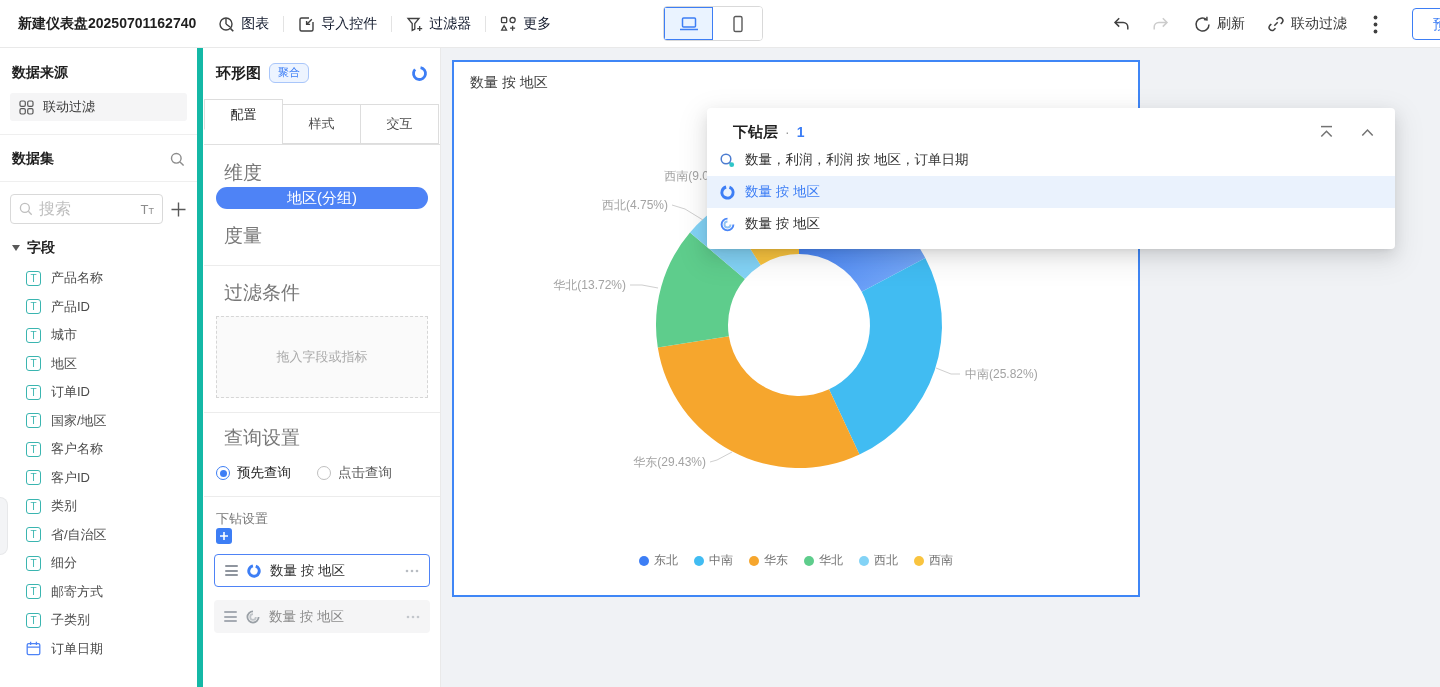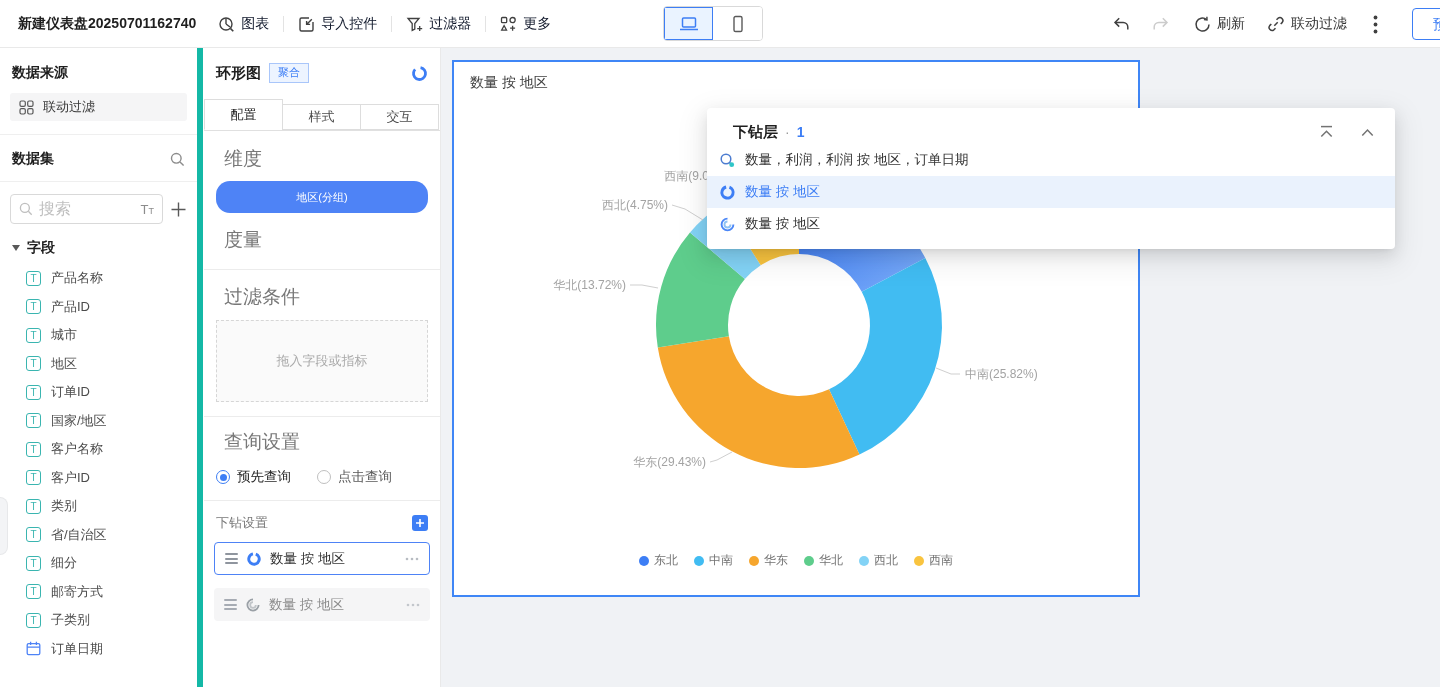--- a/index.html
+++ b/index.html
@@ -48,40 +48,40 @@
     font-size:10px; line-height:13px; text-align:center; flex:0 0 auto; }
   .collapse-handle { position:absolute; left:0; top:497px; width:8px; height:58px; background:#f3f4f6;
     border:1px solid #e7e8ea; border-left:none; border-radius:0 9px 9px 0; z-index:6; cursor:pointer; }
 
   
   .config { position:absolute; left:204px; top:48px; width:237px; height:639px; background:#fff;
     border-right:1px solid #e9e9e9; z-index:5; }
   .cfg-head { margin:15px 12px 16px; display:flex; align-items:center; gap:8px;justify-content:space-between; }
   .cfg-title { font-size:15px; font-weight:bold; color:#1f1f1f; }
   .badge { font-size:11px; color:#3d7ef5; background:#edf4ff; border:1px solid #a9c6fa;
-    border-radius:0; padding:1px 8px 2px; }
+    border-radius:6px; padding:1px 8px 2px; }
   .cfg-head .sp { flex:1; }
   .tabs { margin-top:13px; display:flex; border-bottom:1px solid #e0e0e0; padding:0 1px; }
   .tab { flex:1; display:flex; align-items:center; justify-content:center; font-size:13px; color:#4b4b4b;
-    border:1px solid #ddd; background:#fff; height:26px; margin-top:5px; margin-left:-1px; cursor:pointer; }
+    border:1px solid #ddd; background:#fff; height:40px; margin-top:5px; margin-left:-1px; cursor:pointer; }
   .tab.active { height:31px; margin-top:0; margin-bottom:-1px; border-bottom:1px solid #fff; color:#1f1f1f; }
   .cfg-label { margin:15px 20px 0; font-size:19px; color:#787878; }
-  .pill { margin:9px 12px 0; height:32px; border-radius:14px; color:#fff; font-size:11px;
+  .pill { margin:1px 12px 0; height:22px; border-radius:14px; color:#fff; font-size:15px;
     display:flex; align-items:center; justify-content:center; cursor:grab; }
   .pill.dim { background:#4e83f6; }
   .pill.mea { background:#67c786; }
   .cfg-divider { margin-top:16px; border-top:1px solid #ececec; }
   .dropzone { margin:10px 12px 0; height:82px; border:1px dashed #d6d6d6; background:#fafafa;
     display:flex; align-items:center; justify-content:center; font-size:13px; color:#aaa; }
   .radio-row { margin:13px 12px 0; display:flex; align-items:center; gap:26px; font-size:13.5px; color:#262626; }
   .radio-opt { display:flex; align-items:center; gap:7px; cursor:pointer; }
   .radio { width:14px; height:14px; border-radius:50%; border:1px solid #bfbfbf; background:#fff; }
   .radio.sel { border-color:#3d7ef5; }
   .radio.sel::after { content:""; display:block; width:7px; height:7px; border-radius:50%; background:#3d7ef5; margin:2.5px; }
-  .drill-cap { margin:13px 12px 0; display:flex; align-items:center; justify-content:space-between; }
+  .drill-cap { margin:13px 12px 0; display:flex; justify-content:space-between;flex-direction:column; }
   .drill-cap .t { font-size:13px; color:#787878; }
   .plus-btn { width:16px; height:16px; background:#3d7ef5; border-radius:3px; display:flex;
     align-items:center; justify-content:center; cursor:pointer; }
   .drill-item { margin:10px 10px 0; height:33px; border-radius:4px; display:flex; align-items:center;
     gap:8px; padding:0 10px; font-size:13.5px; color:#333; cursor:pointer; }
   .drill-item.sel { border:1px solid #4e83f6; background:#fff; }
   .drill-item.plain { background:#f5f5f6; color:#8c8c8c; margin-top:13px; }
   .drill-item .lbl { flex:1; white-space:nowrap; overflow:hidden; }
   .drag { display:flex; flex-direction:column; gap:2.5px; }
   .drag i { width:13px; height:2px; background:#8f959e; border-radius:1px; }

